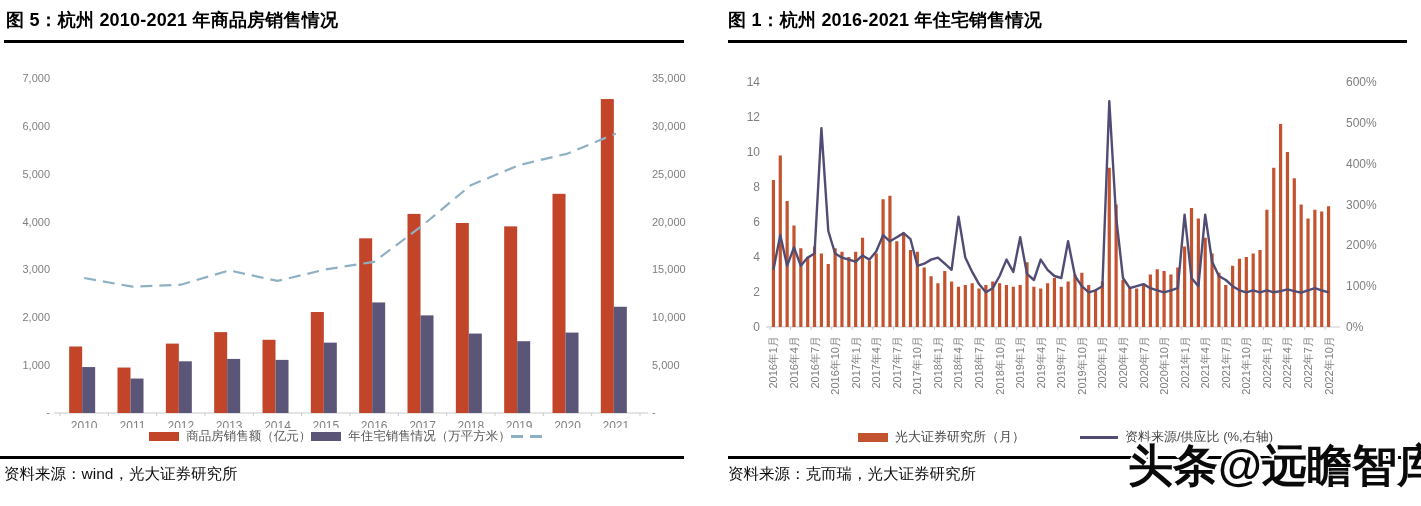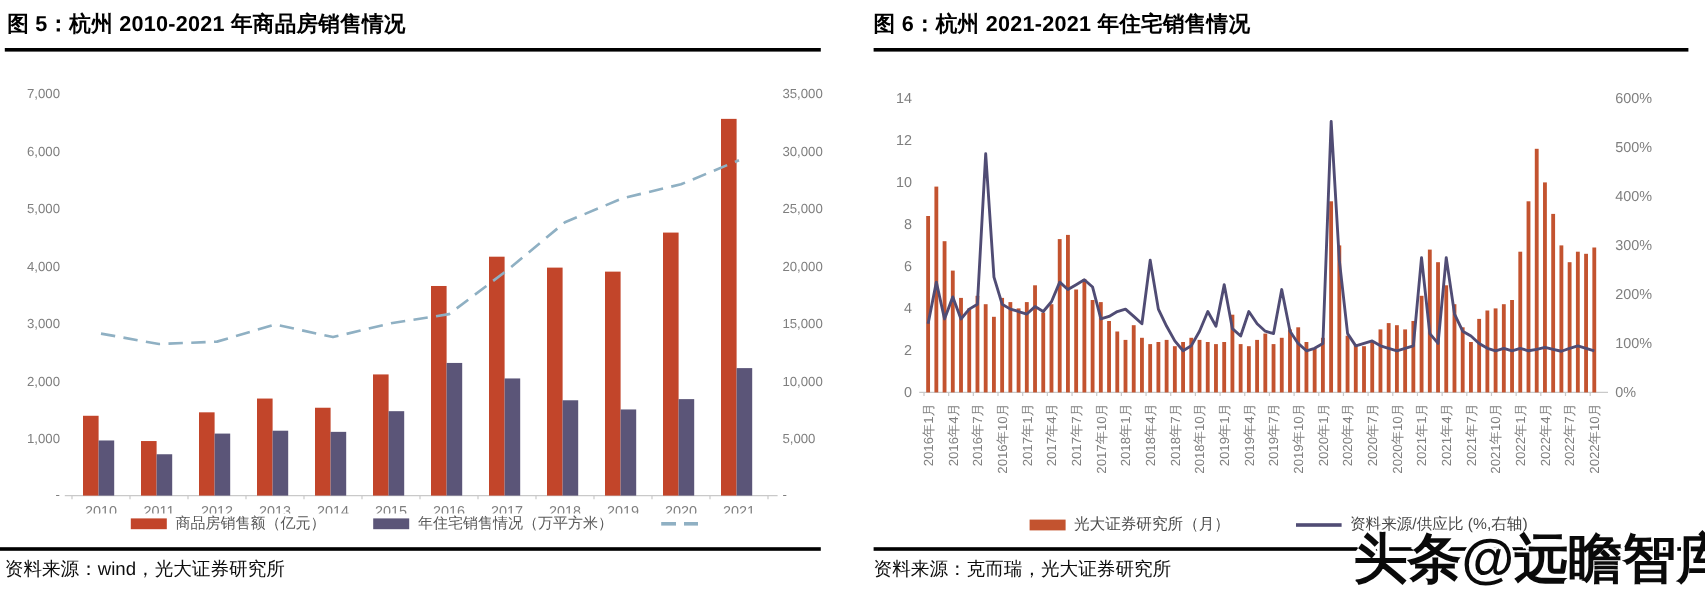--- a/index.html
+++ b/index.html
@@ -19,21 +19,21 @@
   #panelB .fig-title{left:18px;}
   .title-rule{position:absolute;top:40px;height:2.5px;background:#000;}
   #panelA .title-rule{left:4px;width:680px;}
   #panelB .title-rule{left:18px;width:679px;}
   .chart-svg{position:absolute;top:50px;left:0;}
   .legend{
     position:absolute;top:428px;left:0;width:100%;
     display:flex;justify-content:center;align-items:center;
     font-size:12.5px;color:#595959;white-space:nowrap;
   }
-  #panelA .legend{gap:40px;}
+  #panelA .legend{}
   #panelB .legend{gap:55px;font-size:13px;color:#4a4a4a;padding-right:170px;}
   .legend-item{display:flex;align-items:center;}
   .swatch{display:inline-block;margin-right:7px;}
   .swatch.bar{width:30px;height:9px;}
   .swatch.dash{width:38px;height:3px;}
   .swatch.line{width:38px;height:3px;}
   .bottom-rule{position:absolute;top:456px;height:2.5px;background:#000;}
   #panelA .bottom-rule{left:0;width:684px;}
   #panelB .bottom-rule{left:18px;width:679px;}
   .source{
@@ -135,21 +135,21 @@
     </div>
     <div class="legend-item">
       <span class="swatch dash" style="background: repeating-linear-gradient(90deg, rgb(143, 176, 195) 0px, rgb(143, 176, 195) 12px, transparent 12px, transparent 19px);"></span>
     </div>
   </div>
   <div class="bottom-rule"></div>
   <div class="source">资料来源：wind，光大证券研究所</div>
 </div>
 
 <div class="panel" id="panelB">
-  <div class="fig-title">图 6：杭州 2021-2021 年住宅销售情况</div>
+  <div class="fig-title">图 1：杭州 2016-2021 年住宅销售情况</div>
   <div class="title-rule"></div>
   <svg id="chartB" class="chart-svg" width="711" height="378">
       <text x="50" y="281" text-anchor="end" font-size="12" fill="#7f7f7f">0</text>
       <text x="50" y="246" text-anchor="end" font-size="12" fill="#7f7f7f">2</text>
       <text x="50" y="211" text-anchor="end" font-size="12" fill="#7f7f7f">4</text>
       <text x="50" y="176" text-anchor="end" font-size="12" fill="#7f7f7f">6</text>
       <text x="50" y="141" text-anchor="end" font-size="12" fill="#7f7f7f">8</text>
       <text x="50" y="106" text-anchor="end" font-size="12" fill="#7f7f7f">10</text>
       <text x="50" y="71" text-anchor="end" font-size="12" fill="#7f7f7f">12</text>
       <text x="50" y="36" text-anchor="end" font-size="12" fill="#7f7f7f">14</text>

